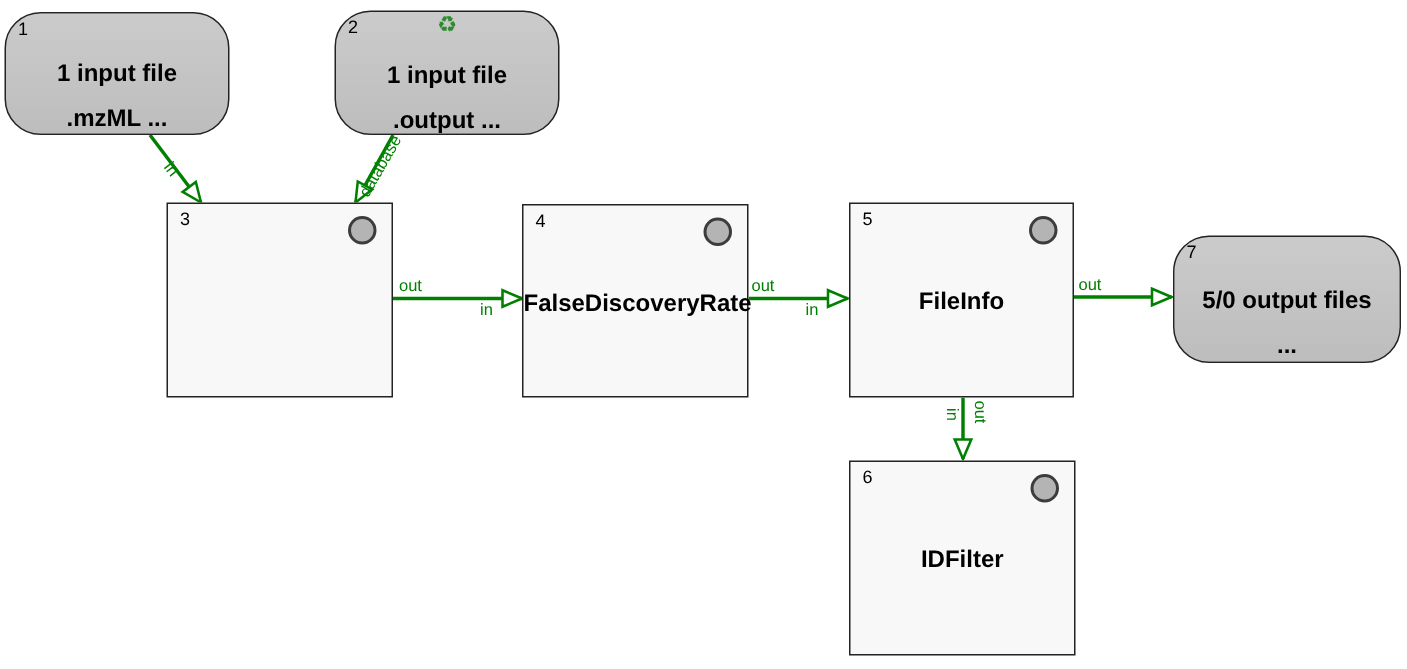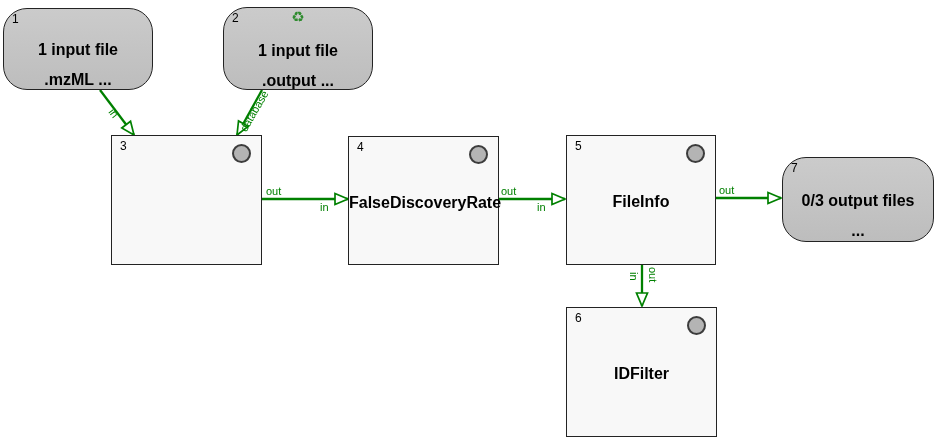--- a/index.html
+++ b/index.html
@@ -109,17 +109,17 @@
   </div>
 
   <div class="node tool" style="left:566px;top:307px;width:151px;height:130px;">
     <span class="num">6</span>
     <div class="status-circle"></div>
     <span class="node-label">IDFilter</span>
   </div>
 
   <div class="node io" style="left:782px;top:157px;width:152px;height:85px;">
     <span class="num">7</span>
-    <span class="node-label" style="top:34px;">0/3 output files</span>
+    <span class="node-label" style="top:34px;">5/0 output files</span>
     <span class="node-label" style="top:64px;">...</span>
   </div>
 
 </div>
 
 </body></html>

